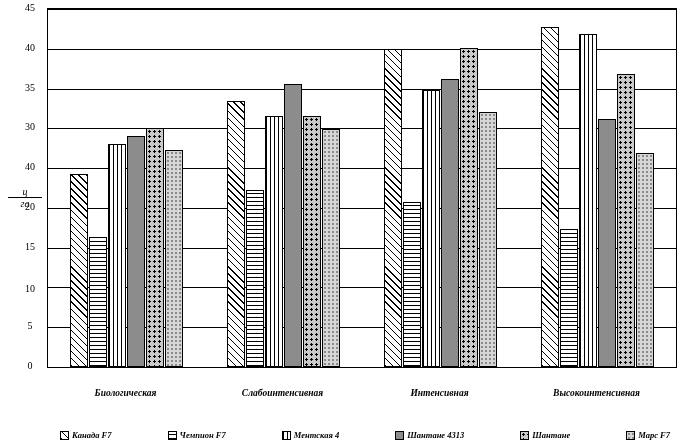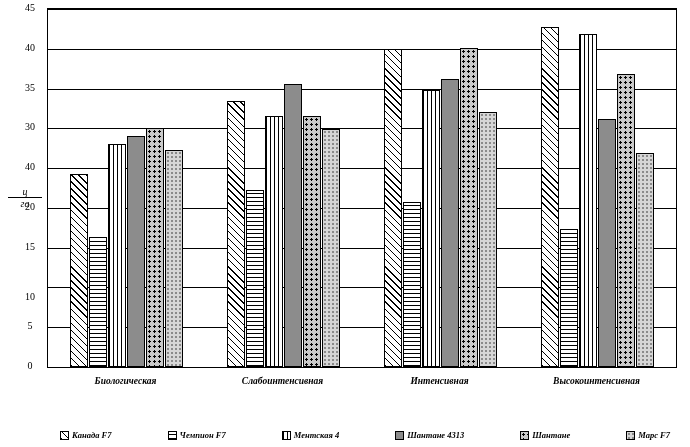--- a/index.html
+++ b/index.html
@@ -110,21 +110,21 @@
   
   .cat-labels {
     position: absolute;
     left: 47px;
     top: 372px;
     width: 630px;
     height: 16px;
   }
   .cat-label {
     position: absolute;
-    top: 4px;
+    top: 16px;
     text-align: center;
     font-size: 9.5px;
     font-style: italic;
     font-weight: bold;
     white-space: nowrap;
   }
   .axis-x-title {
     position: absolute;
     left: 47px;
     top: 396px;
@@ -169,21 +169,21 @@
 <div id="root">
 
   <div class="axis-y-title">
     <span class="num">ц</span>
     <span class="den">га</span>
   </div>
 
   <div id="yticks">
       <div class="ytick-label" style="top: 361px;">0</div>
       <div class="ytick-label" style="top: 321.222px;">5</div>
-      <div class="ytick-label" style="top: 292px;">10</div>
+      <div class="ytick-label" style="top: 284px;">10</div>
       <div class="ytick-label" style="top: 241.667px;">15</div>
       <div class="ytick-label" style="top: 201.889px;">20</div>
       <div class="ytick-label" style="top: 162.111px;">40</div>
       <div class="ytick-label" style="top: 122.333px;">30</div>
       <div class="ytick-label" style="top: 82.5556px;">35</div>
       <div class="ytick-label" style="top: 42.7778px;">40</div>
       <div class="ytick-label" style="top: 3px;">45</div>
     </div>
 
   <div class="plot-area">

